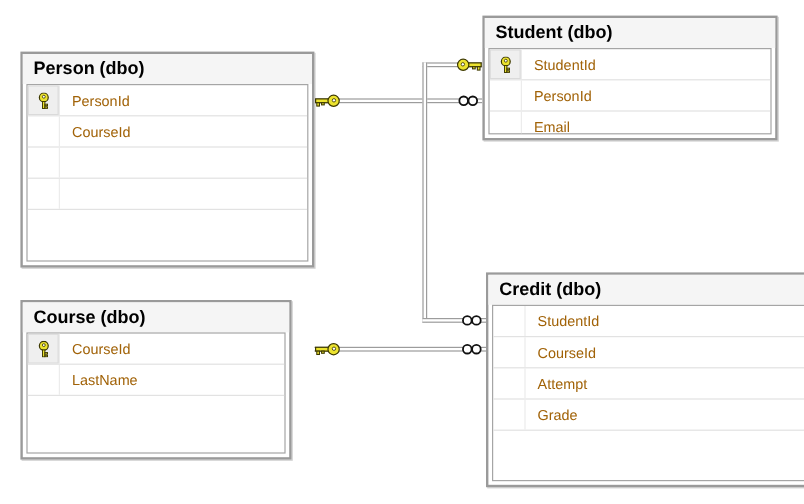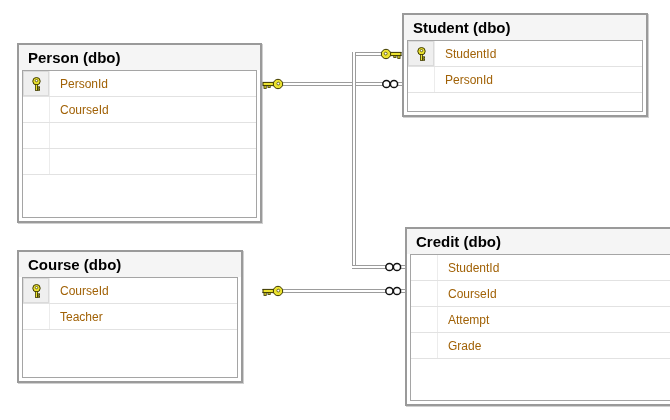--- a/index.html
+++ b/index.html
@@ -103,20 +103,24 @@
             <rect x="6.4" y="9.8" width="2.2" height="1.3" fill="#ece32f" stroke="#3c3800" stroke-width="0.8"></rect>
             <rect x="6.4" y="12" width="2.2" height="1.3" fill="#ece32f" stroke="#3c3800" stroke-width="0.8"></rect>
           </svg>
         </div>
         <div class="cname">StudentId</div>
       </div>
       <div class="trow">
         <div class="kcell"></div>
         <div class="cname">PersonId</div>
       </div>
+      <div class="trow">
+        <div class="kcell"></div>
+        <div class="cname">Email</div>
+      </div>
       <div class="tfill"></div>
     </div>
   </div>
 
   <div class="tbl" style="left:17px;top:250px;width:226px;height:133px">
     <div class="tbl-header">Course (dbo)</div>
     <div class="tbl-grid">
       <div class="trow">
         <div class="kcell pk">
           <svg width="11" height="14" viewBox="0 0 11 14">
@@ -124,21 +128,21 @@
             <circle cx="5.5" cy="3.6" r="1.2" fill="#ffffff" stroke="#3c3800" stroke-width="0.7"></circle>
             <rect x="4.4" y="7.6" width="2" height="5.8" fill="#ece32f" stroke="#3c3800" stroke-width="0.8"></rect>
             <rect x="6.4" y="9.8" width="2.2" height="1.3" fill="#ece32f" stroke="#3c3800" stroke-width="0.8"></rect>
             <rect x="6.4" y="12" width="2.2" height="1.3" fill="#ece32f" stroke="#3c3800" stroke-width="0.8"></rect>
           </svg>
         </div>
         <div class="cname">CourseId</div>
       </div>
       <div class="trow">
         <div class="kcell"></div>
-        <div class="cname">Teacher</div>
+        <div class="cname">LastName</div>
       </div>
       <div class="tfill"></div>
     </div>
   </div>
 
   <div class="tbl" style="left:405px;top:227px;width:290px;height:179px">
     <div class="tbl-header">Credit (dbo)</div>
     <div class="tbl-grid">
       <div class="trow">
         <div class="kcell"></div>

